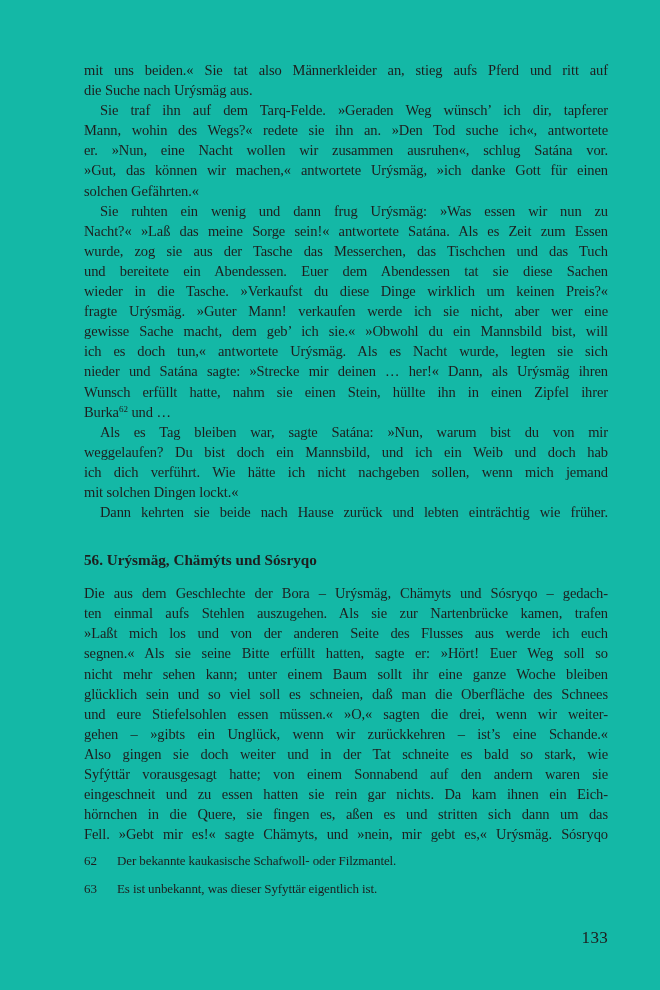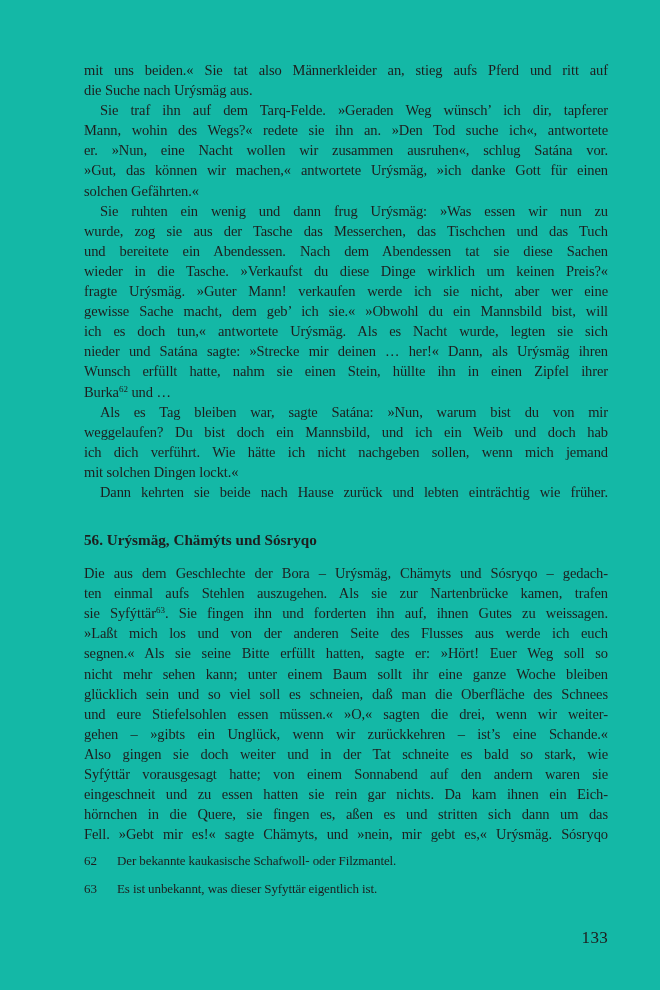--- a/index.html
+++ b/index.html
@@ -91,22 +91,23 @@
     <div class="para">
       <div class="ln ind">Sie traf ihn auf dem Tarq-Felde. »Geraden Weg wünsch’ ich dir, tapferer</div>
       <div class="ln">Mann, wohin des Wegs?« redete sie ihn an. »Den Tod suche ich«, antwortete</div>
       <div class="ln">er. »Nun, eine Nacht wollen wir zusammen ausruhen«, schlug Satána vor.</div>
       <div class="ln">»Gut, das können wir machen,« antwortete Urýsmäg, »ich danke Gott für einen</div>
       <div class="ln end">solchen Gefährten.«</div>
     </div>
 
     <div class="para">
       <div class="ln ind">Sie ruhten ein wenig und dann frug Urýsmäg: »Was essen wir nun zu</div>
+      <div class="ln">Nacht?« »Laß das meine Sorge sein!« antwortete Satána. Als es Zeit zum Essen</div>
       <div class="ln">wurde, zog sie aus der Tasche das Messerchen, das Tischchen und das Tuch</div>
-      <div class="ln">und bereitete ein Abendessen. Nach dem Abendessen tat sie diese Sachen</div>
+      <div class="ln">und bereitete ein Abendessen. Euer dem Abendessen tat sie diese Sachen</div>
       <div class="ln">wieder in die Tasche. »Verkaufst du diese Dinge wirklich um keinen Preis?«</div>
       <div class="ln">fragte Urýsmäg. »Guter Mann! verkaufen werde ich sie nicht, aber wer eine</div>
       <div class="ln">gewisse Sache macht, dem geb’ ich sie.« »Obwohl du ein Mannsbild bist, will</div>
       <div class="ln">ich es doch tun,« antwortete Urýsmäg. Als es Nacht wurde, legten sie sich</div>
       <div class="ln">nieder und Satána sagte: »Strecke mir deinen … her!« Dann, als Urýsmäg ihren</div>
       <div class="ln">Wunsch erfüllt hatte, nahm sie einen Stein, hüllte ihn in einen Zipfel ihrer</div>
       <div class="ln end"><span>Burka</span><sup class="fnref">62</sup><span> und …</span></div>
     </div>
 
     <div class="para">
@@ -118,21 +119,20 @@
 
     <div class="para">
       <div class="ln ind">Dann kehrten sie beide nach Hause zurück und lebten einträchtig wie früher.</div>
     </div>
 
     <h2 class="heading">56. Urýsmäg, Chämýts und Sósryqo</h2>
 
     <div class="para">
       <div class="ln">Die aus dem Geschlechte der Bora – Urýsmäg, Chämyts und Sósryqo – gedach-</div>
       <div class="ln">ten einmal aufs Stehlen auszugehen. Als sie zur Nartenbrücke kamen, trafen</div>
-      <div class="ln"><span>sie Syfýttär</span><sup class="fnref">63</sup><span>. Sie fingen ihn und forderten ihn auf, ihnen Gutes zu weissagen.</span></div>
       <div class="ln">»Laßt mich los und von der anderen Seite des Flusses aus werde ich euch</div>
       <div class="ln">segnen.« Als sie seine Bitte erfüllt hatten, sagte er: »Hört! Euer Weg soll so</div>
       <div class="ln">nicht mehr sehen kann; unter einem Baum sollt ihr eine ganze Woche bleiben</div>
       <div class="ln">glücklich sein und so viel soll es schneien, daß man die Oberfläche des Schnees</div>
       <div class="ln">und eure Stiefelsohlen essen müssen.« »O,« sagten die drei, wenn wir weiter-</div>
       <div class="ln">gehen – »gibts ein Unglück, wenn wir zurückkehren – ist’s eine Schande.«</div>
       <div class="ln">Also gingen sie doch weiter und in der Tat schneite es bald so stark, wie</div>
       <div class="ln">Syfýttär vorausgesagt hatte; von einem Sonnabend auf den andern waren sie</div>
       <div class="ln">eingeschneit und zu essen hatten sie rein gar nichts. Da kam ihnen ein Eich-</div>
       <div class="ln">hörnchen in die Quere, sie fingen es, aßen es und stritten sich dann um das</div>

